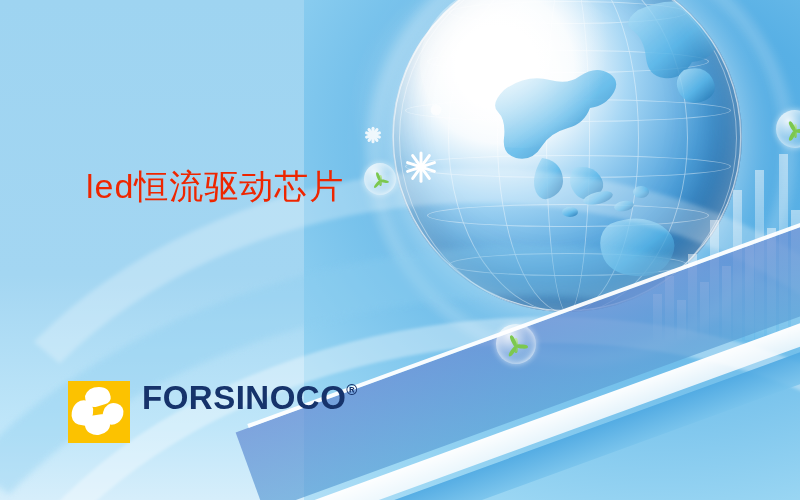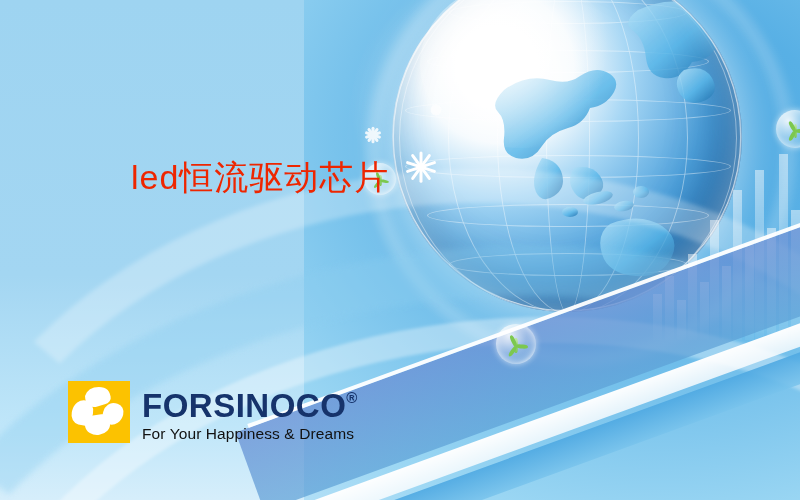--- a/index.html
+++ b/index.html
@@ -94,28 +94,28 @@
   .bubble{position:absolute;border-radius:50%;
     background:radial-gradient(circle at 32% 28%,rgba(255,255,255,.85),rgba(255,255,255,.25) 45%,rgba(255,255,255,.10) 70%,rgba(255,255,255,.45) 100%);
     box-shadow:inset 0 0 8px rgba(255,255,255,.9),0 0 6px rgba(255,255,255,.6);}
   .mill{position:absolute;left:50%;top:50%;transform:translate(-50%,-50%);}
   .mill .pole{position:absolute;left:44%;top:28%;width:14%;height:58%;border-radius:40%;
     background:linear-gradient(180deg,#bfe8a8,#7cc45a);}
   .mill .blade{position:absolute;left:50%;top:50%;width:46%;height:17%;border-radius:50% 60% 60% 50%;
     background:#7cc84f;transform-origin:0% 50%;}
 
   
-  .headline{position:absolute;left:86px;top:154px;z-index:30;margin-left:45px;}
+  .headline{position:absolute;left:86px;top:163px;z-index:30;}
   .headline div{color:#ee2600;font-size:34px;line-height:46px;letter-spacing:1px;
     font-family:"Liberation Serif","DejaVu Serif",serif;white-space:nowrap;}
   .headline .l1{font-family:"Liberation Sans","DejaVu Sans",sans-serif;}
   .headline .l2{margin-left:14px;}
 
   
-  .logo{position:absolute;left:68px;top:381px;z-index:30;display:flex;align-items:flex-end;gap:12px;}
+  .logo{position:absolute;left:68px;top:381px;z-index:30;display:flex;align-items:flex-start;gap:12px;}
   .logo-mark{position:relative;width:62px;height:62px;background:#fcc200;flex:none;}
   .petal{position:absolute;background:#fff;}
   .logo-text{display:flex;flex-direction:column;}
   .brand{display:flex;align-items:flex-start;color:#16336b;font-weight:bold;
     font-size:33px;line-height:33px;letter-spacing:.5px;}
   .brand .reg{font-size:15px;line-height:15px;margin-top:1px;}
   .tagline{color:#111;font-size:15.5px;line-height:18px;margin-top:3px;letter-spacing:.1px;}
 </style>
 </head>
 <body>
@@ -286,17 +286,16 @@
       <div class="petal" style="left:27%;top:9%;width:40%;height:30%;border-radius:60% 70% 40% 50%;transform:rotate(-16deg);"></div>
       <div class="petal" style="left:57%;top:36%;width:32%;height:36%;border-radius:60% 50% 70% 40%;transform:rotate(14deg);"></div>
       <div class="petal" style="left:28%;top:55%;width:40%;height:32%;border-radius:50% 40% 65% 70%;transform:rotate(-8deg);"></div>
       <div class="petal" style="left:6%;top:30%;width:34%;height:40%;border-radius:70% 60% 40% 55%;transform:rotate(12deg);"></div>
     </div>
     <div class="logo-text">
       <div class="brand">
         <span>FORSINOCO</span>
         <span class="reg">®</span>
       </div>
-      <div class="tagline">For Your Happiness &amp; Dreams</div>
     </div>
   </div>
 
 </div>
 
 </body></html>

